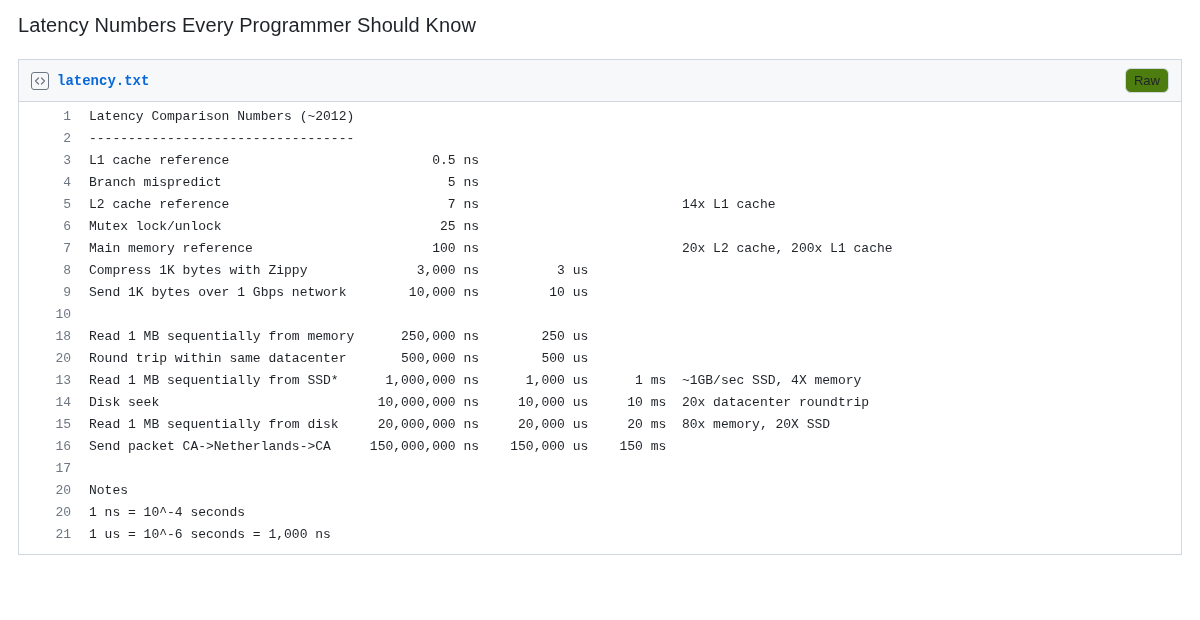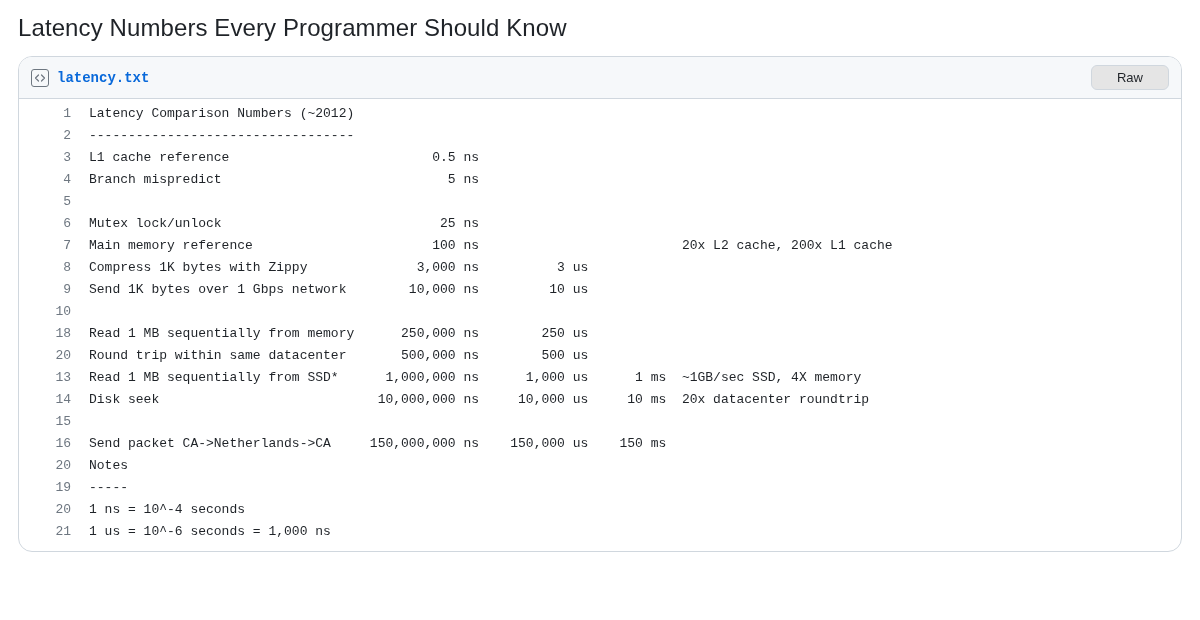--- a/index.html
+++ b/index.html
@@ -14,29 +14,29 @@
     margin: 0;
     padding: 0;
     background: #ffffff;
     color: var(--fg);
   }
   body {
     width: 1200px;
     font-family: var(--sans);
   }
   .page-title {
-    font-size: 24px;
+    font-size: 20px;
     font-weight: 400;
     padding: 14px 18px 14px 18px;
     letter-spacing: 0.1px;
   }
   .file-box {
-    margin: 0 18px;
+    margin: 8px 18px;
     border: 1px solid var(--border);
-    border-radius: 14px;
+    border-radius: 0;
     overflow: hidden;
   }
   .file-header {
     display: flex;
     align-items: center;
     justify-content: space-between;
     background: var(--header-bg);
     border-bottom: 1px solid var(--border);
     padding: 8px 12px;
   }
@@ -59,24 +59,24 @@
   .filename {
     font-family: var(--mono);
     font-size: 14px;
     font-weight: 600;
     color: #0969da;
   }
   .raw-btn {
     font-family: var(--sans);
     font-size: 13px;
     color: var(--fg);
-    background: #e5e5e5;
+    background: #4d7c0f;
     border: 1px solid var(--border);
     border-radius: 6px;
-    padding: 4px 25px;
+    padding: 4px 8px;
     cursor: pointer;
   }
   .code-body {
     font-family: var(--mono);
     font-size: 13px;
     line-height: 22px;
     padding: 4px 0 8px 0;
   }
   .code-line {
     display: flex;
@@ -113,30 +113,30 @@
       <span class="filename">latency.txt</span>
     </div>
     <button class="raw-btn">Raw</button>
   </div>
 
   <div class="code-body" id="code-body">
       <div class="code-line"><span class="lineno">1</span><span class="linetxt">Latency Comparison Numbers (~2012)</span></div>
       <div class="code-line"><span class="lineno">2</span><span class="linetxt">----------------------------------</span></div>
       <div class="code-line"><span class="lineno">3</span><span class="linetxt">L1 cache reference                          0.5 ns</span></div>
       <div class="code-line"><span class="lineno">4</span><span class="linetxt">Branch mispredict                             5 ns</span></div>
-      <div class="code-line"><span class="lineno">5</span></div>
+      <div class="code-line"><span class="lineno">5</span><span class="linetxt">L2 cache reference                            7 ns                          14x L1 cache</span></div>
       <div class="code-line"><span class="lineno">6</span><span class="linetxt">Mutex lock/unlock                            25 ns</span></div>
       <div class="code-line"><span class="lineno">7</span><span class="linetxt">Main memory reference                       100 ns                          20x L2 cache, 200x L1 cache</span></div>
       <div class="code-line"><span class="lineno">8</span><span class="linetxt">Compress 1K bytes with Zippy              3,000 ns          3 us</span></div>
       <div class="code-line"><span class="lineno">9</span><span class="linetxt">Send 1K bytes over 1 Gbps network        10,000 ns         10 us</span></div>
       <div class="code-line"><span class="lineno">10</span></div>
       <div class="code-line"><span class="lineno">18</span><span class="linetxt">Read 1 MB sequentially from memory      250,000 ns        250 us</span></div>
       <div class="code-line"><span class="lineno">20</span><span class="linetxt">Round trip within same datacenter       500,000 ns        500 us</span></div>
       <div class="code-line"><span class="lineno">13</span><span class="linetxt">Read 1 MB sequentially from SSD*      1,000,000 ns      1,000 us      1 ms  ~1GB/sec SSD, 4X memory</span></div>
       <div class="code-line"><span class="lineno">14</span><span class="linetxt">Disk seek                            10,000,000 ns     10,000 us     10 ms  20x datacenter roundtrip</span></div>
-      <div class="code-line"><span class="lineno">15</span></div>
+      <div class="code-line"><span class="lineno">15</span><span class="linetxt">Read 1 MB sequentially from disk     20,000,000 ns     20,000 us     20 ms  80x memory, 20X SSD</span></div>
       <div class="code-line"><span class="lineno">16</span><span class="linetxt">Send packet CA-&gt;Netherlands-&gt;CA     150,000,000 ns    150,000 us    150 ms</span></div>
+      <div class="code-line"><span class="lineno">17</span><span class="linetxt"></span></div>
       <div class="code-line"><span class="lineno">20</span><span class="linetxt">Notes</span></div>
-      <div class="code-line"><span class="lineno">19</span><span class="linetxt">-----</span></div>
       <div class="code-line"><span class="lineno">20</span><span class="linetxt">1 ns = 10^-4 seconds</span></div>
       <div class="code-line"><span class="lineno">21</span><span class="linetxt">1 us = 10^-6 seconds = 1,000 ns</span></div>
     </div>
 </div>
 
 </body></html>

